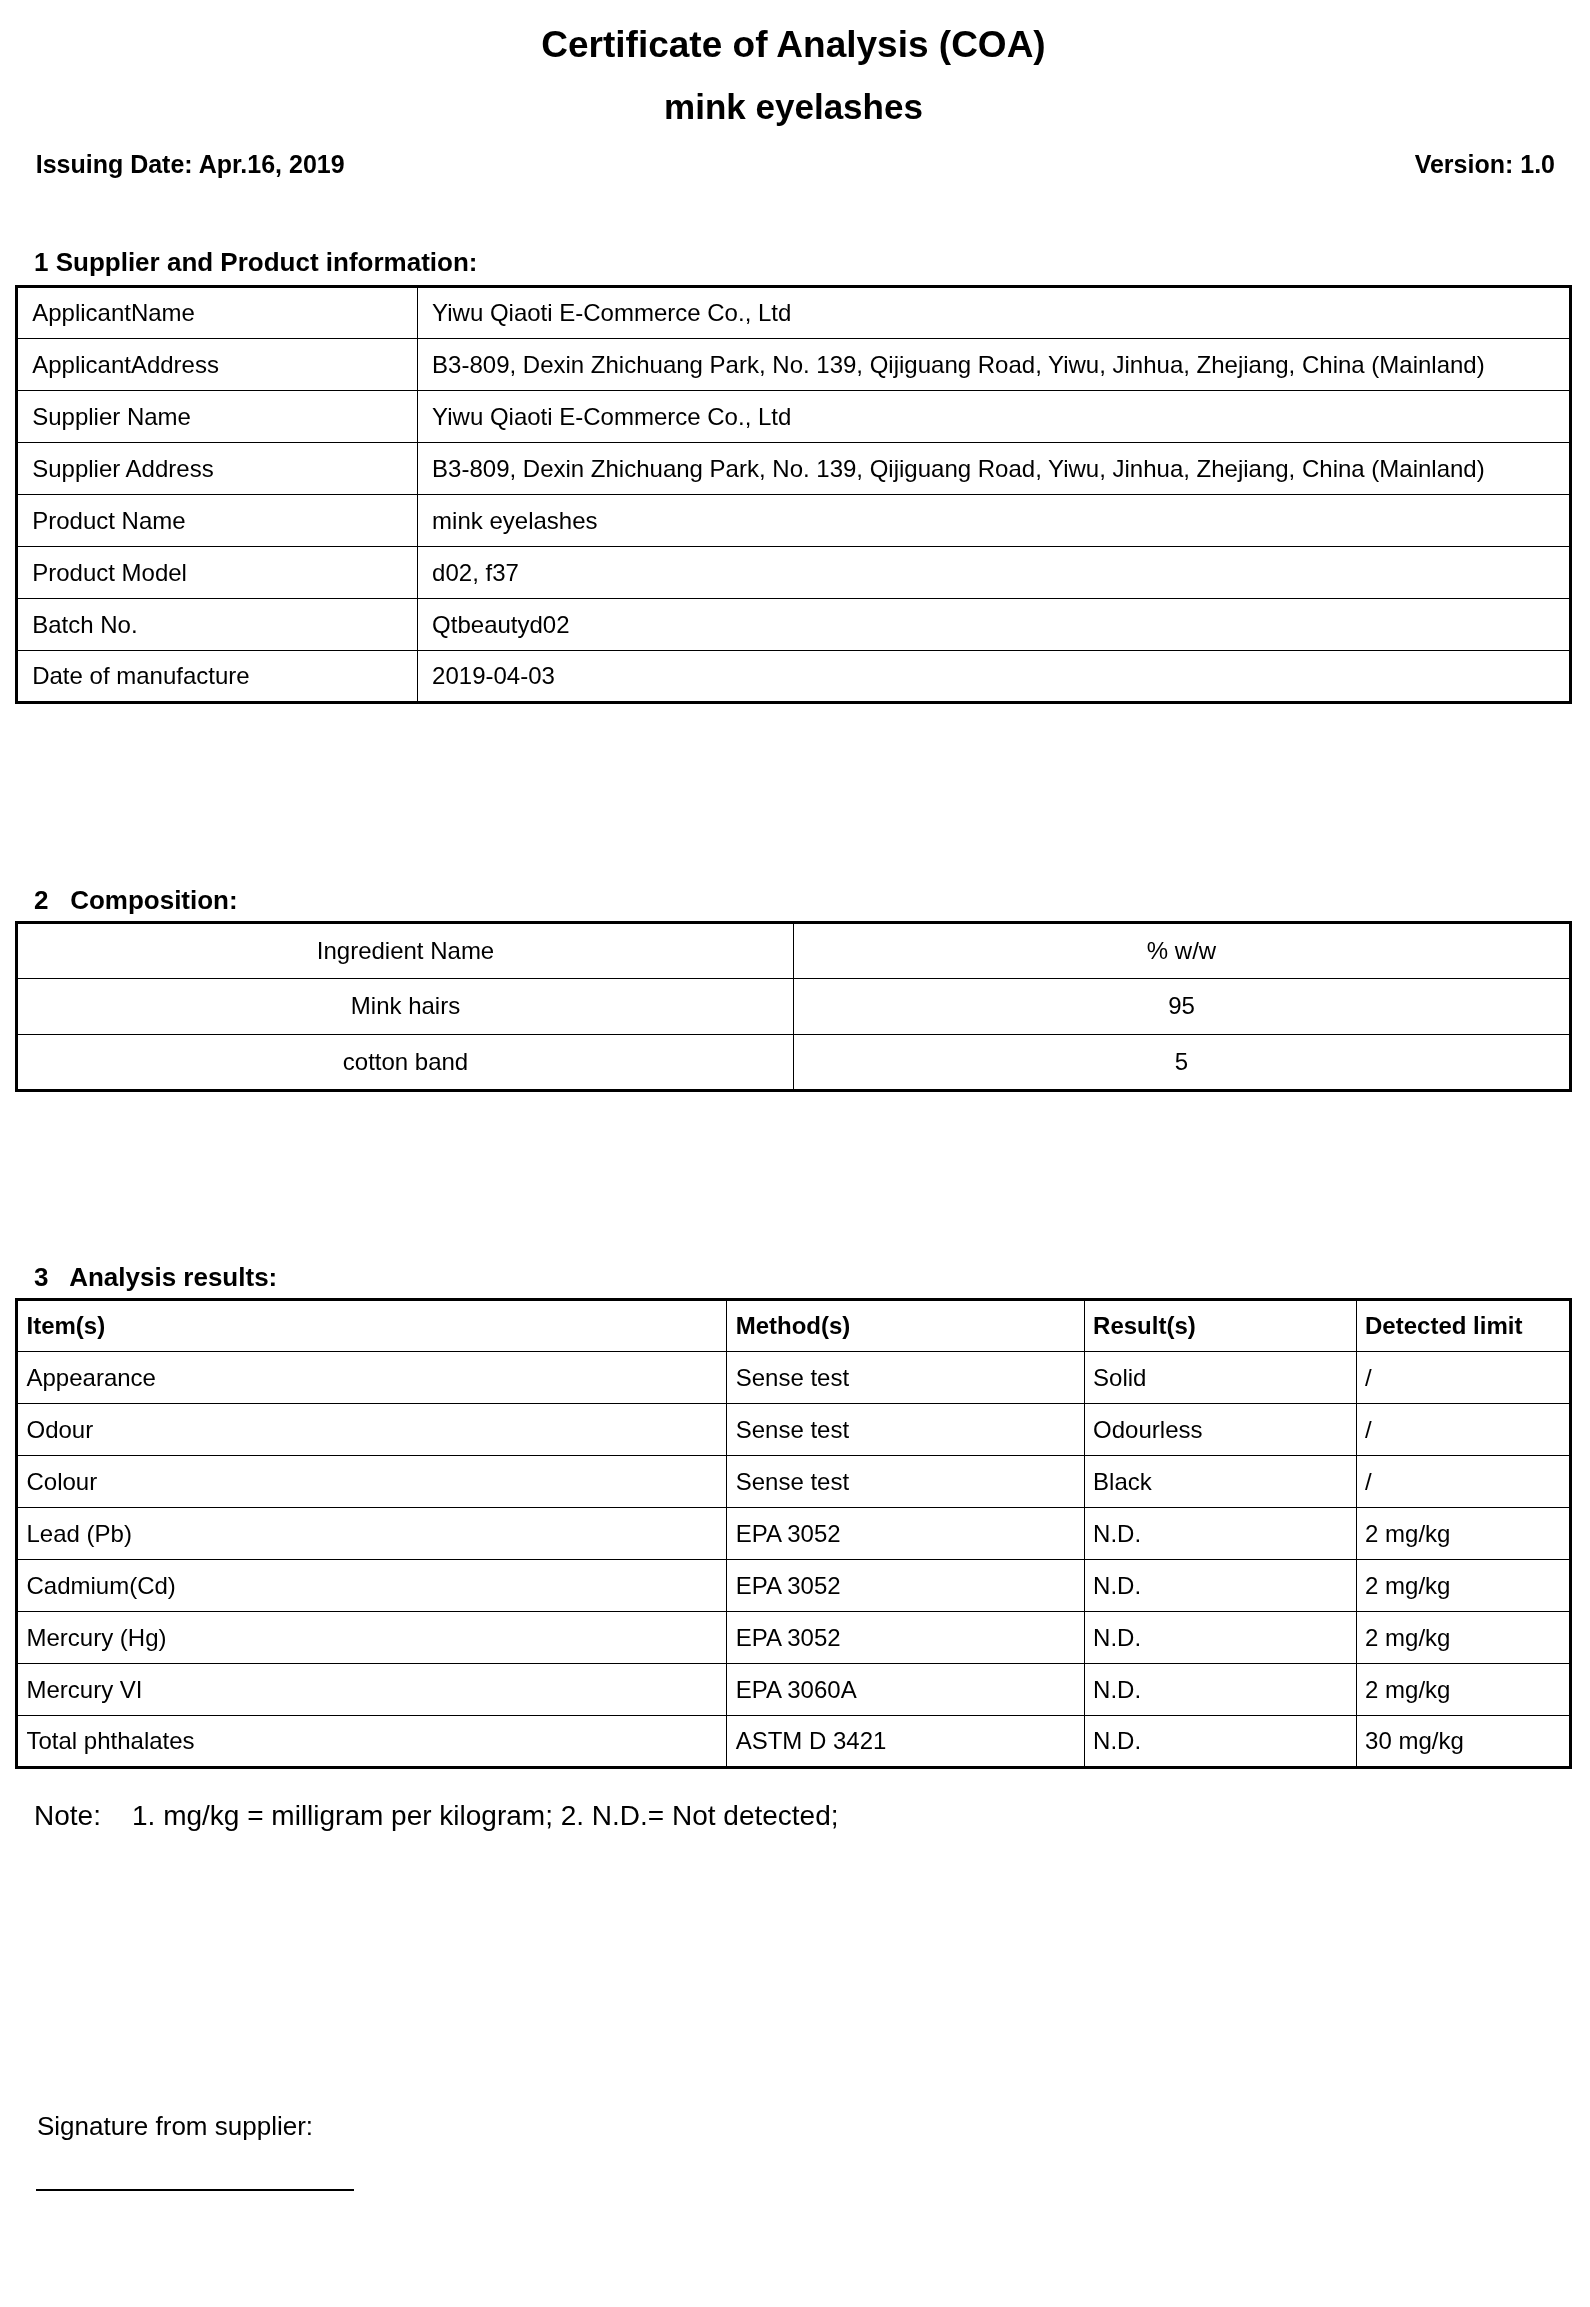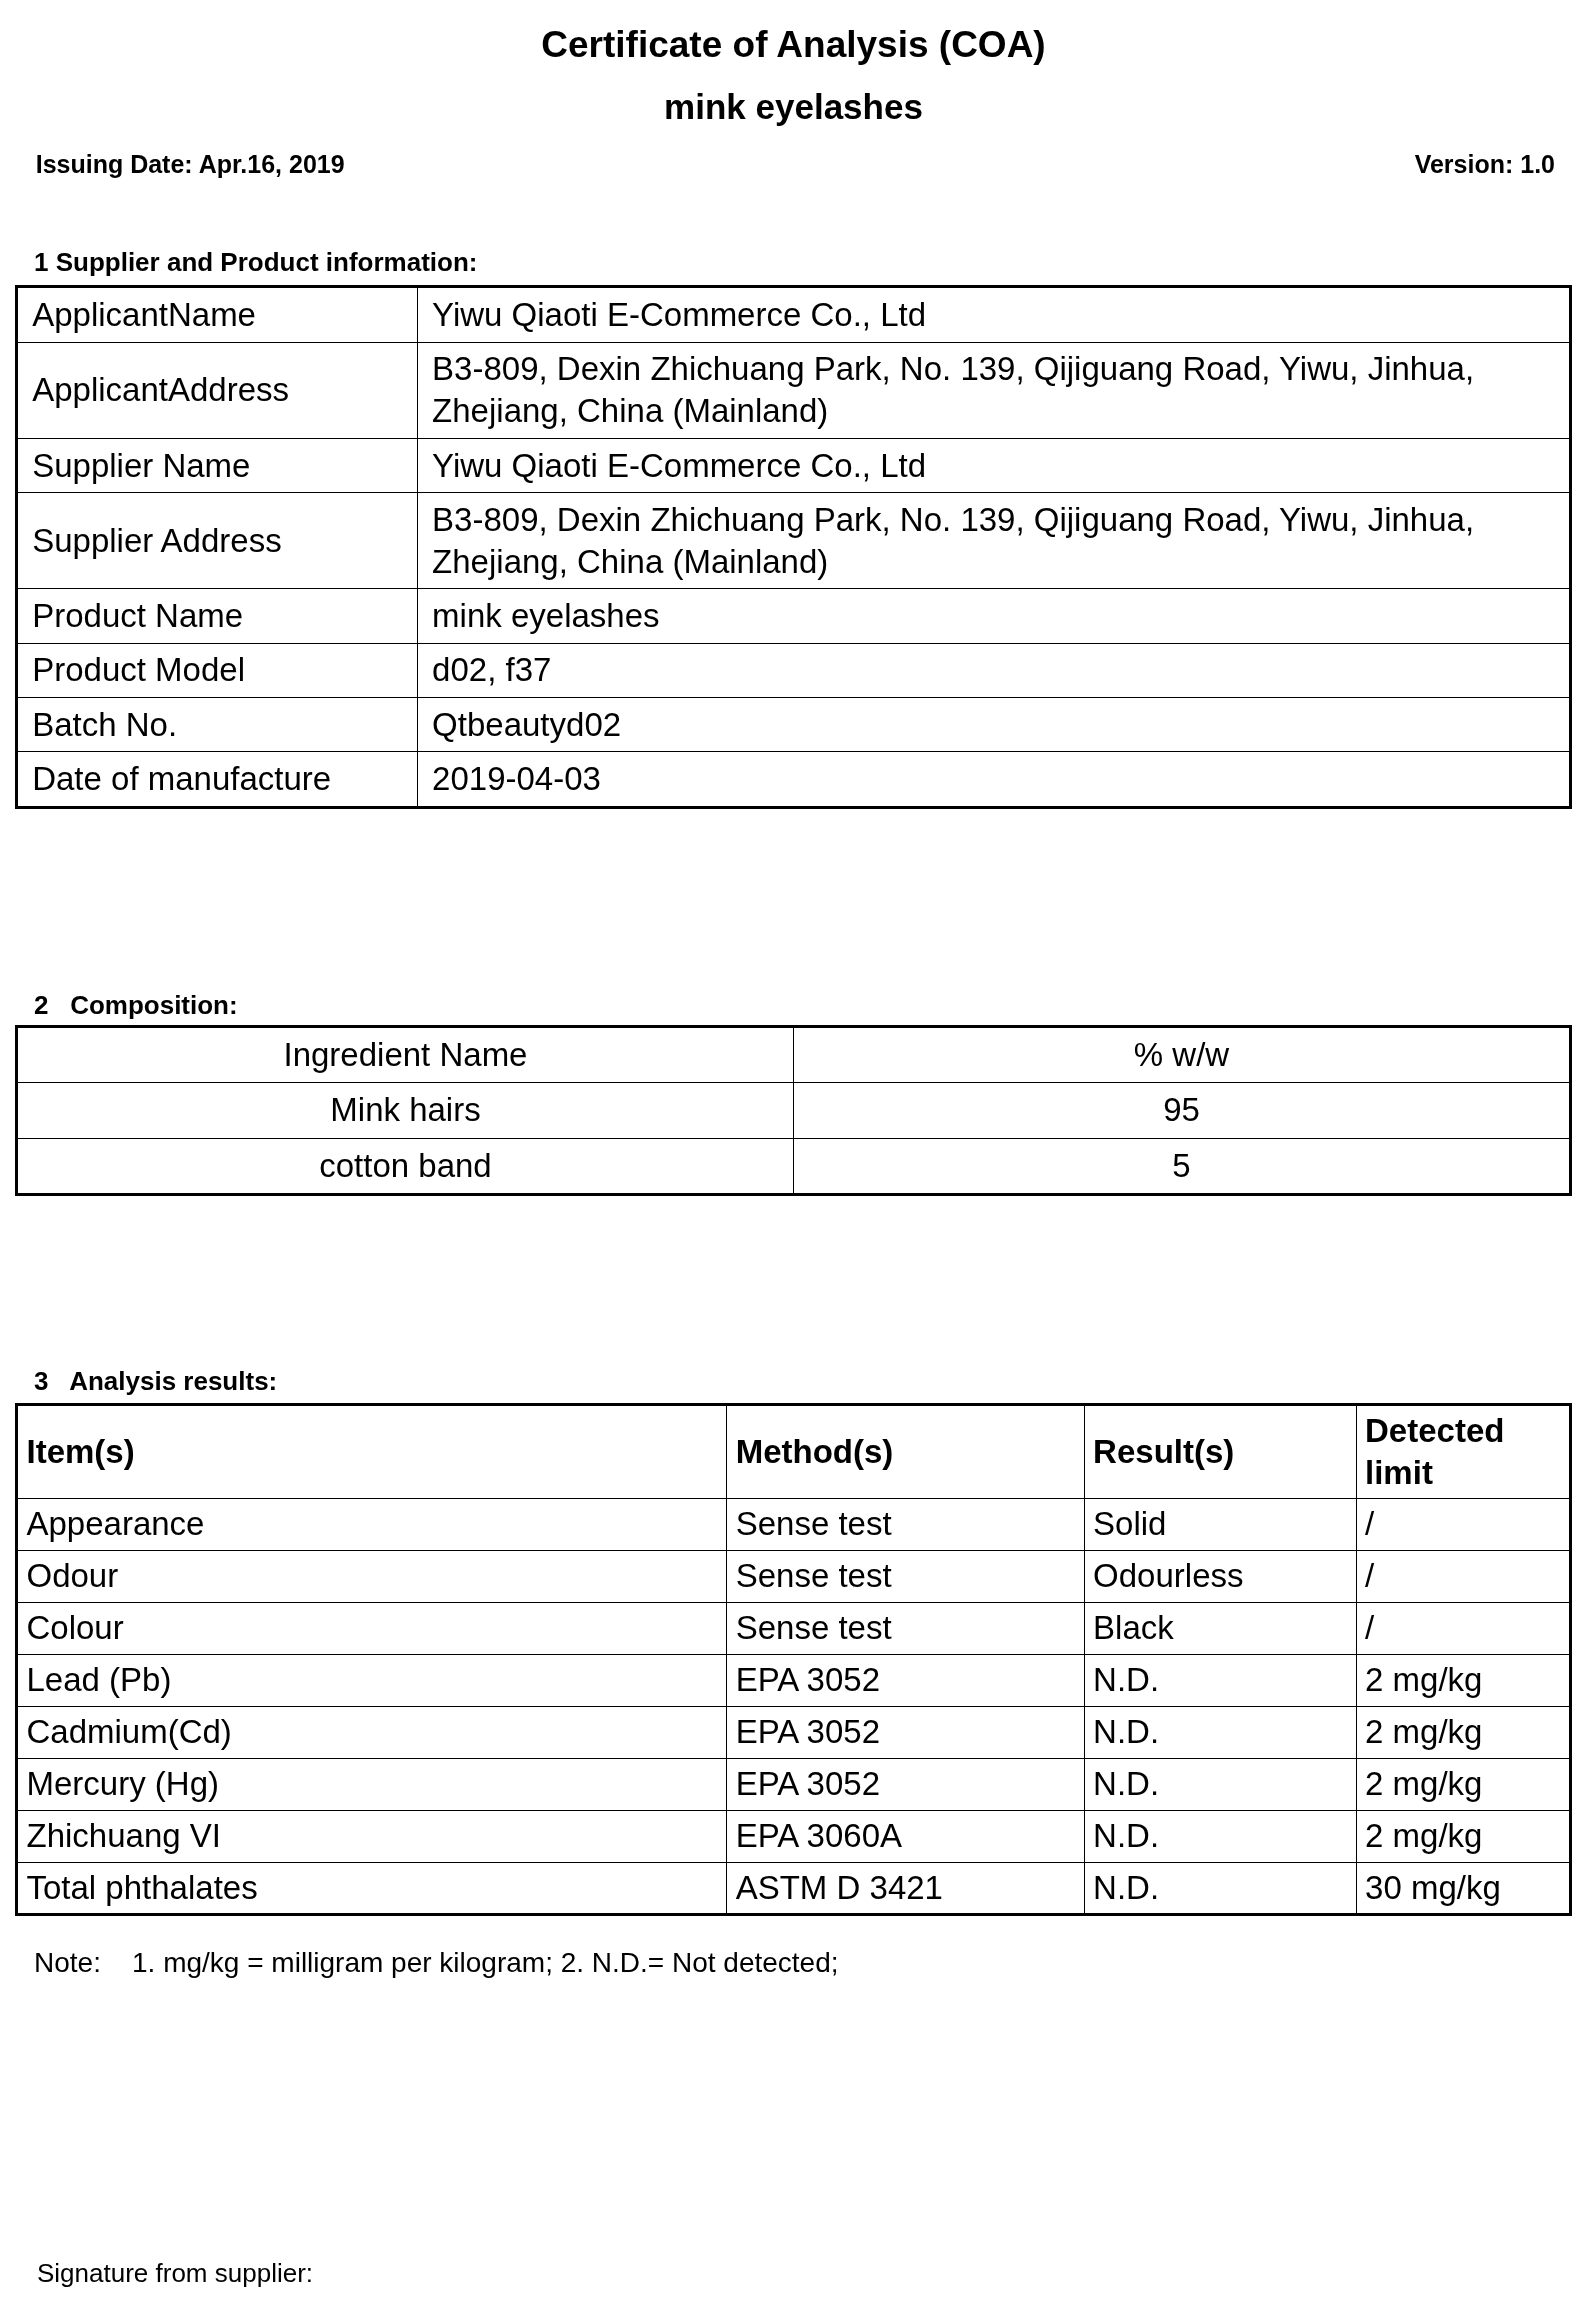--- a/index.html
+++ b/index.html
@@ -38,21 +38,21 @@
     margin-left: 19px;
     white-space: pre-wrap;
   }
   .section-heading.s1 { margin-top: 68px; }
   .section-heading.s2 { margin-top: 181px; }
   .section-heading.s3 { margin-top: 170px; }
   table {
     border-collapse: collapse;
     width: 100%;
     table-layout: fixed;
-    font-size: 33px;
+    font-size: 24px;
   }
   table.supplier-table { margin-top: 7.1px; }
   table.composition-table { margin-top: 4.3px; }
   table.analysis-table { margin-top: 5.7px; }
   td, th {
     border: 1.4px solid #000000;
     vertical-align: middle;
     line-height: 1.27;
     font-weight: normal;
   }
@@ -207,21 +207,21 @@
       <td>N.D.</td>
       <td>2 mg/kg</td>
     </tr>
     <tr>
       <td>Mercury (Hg)</td>
       <td>EPA 3052</td>
       <td>N.D.</td>
       <td>2 mg/kg</td>
     </tr>
     <tr>
-      <td>Zhichuang VI</td>
+      <td>Mercury VI</td>
       <td>EPA 3060A</td>
       <td>N.D.</td>
       <td>2 mg/kg</td>
     </tr>
     <tr>
       <td>Total phthalates</td>
       <td>ASTM D 3421</td>
       <td>N.D.</td>
       <td>30 mg/kg</td>
     </tr>

